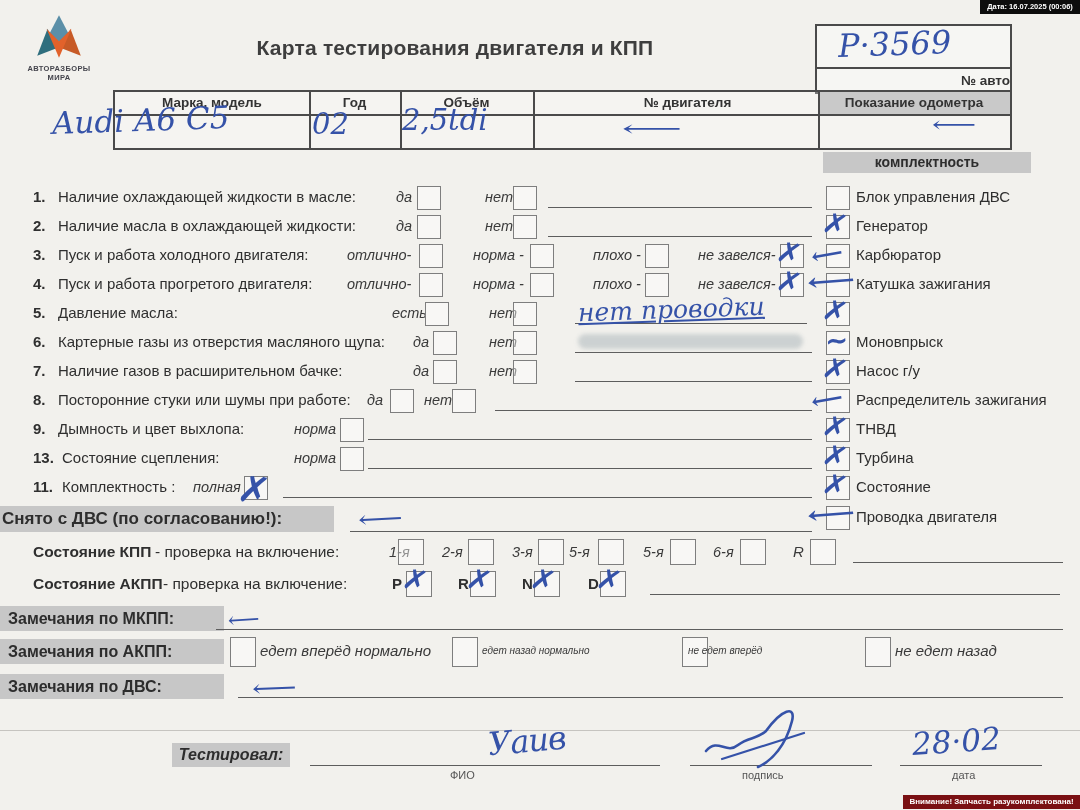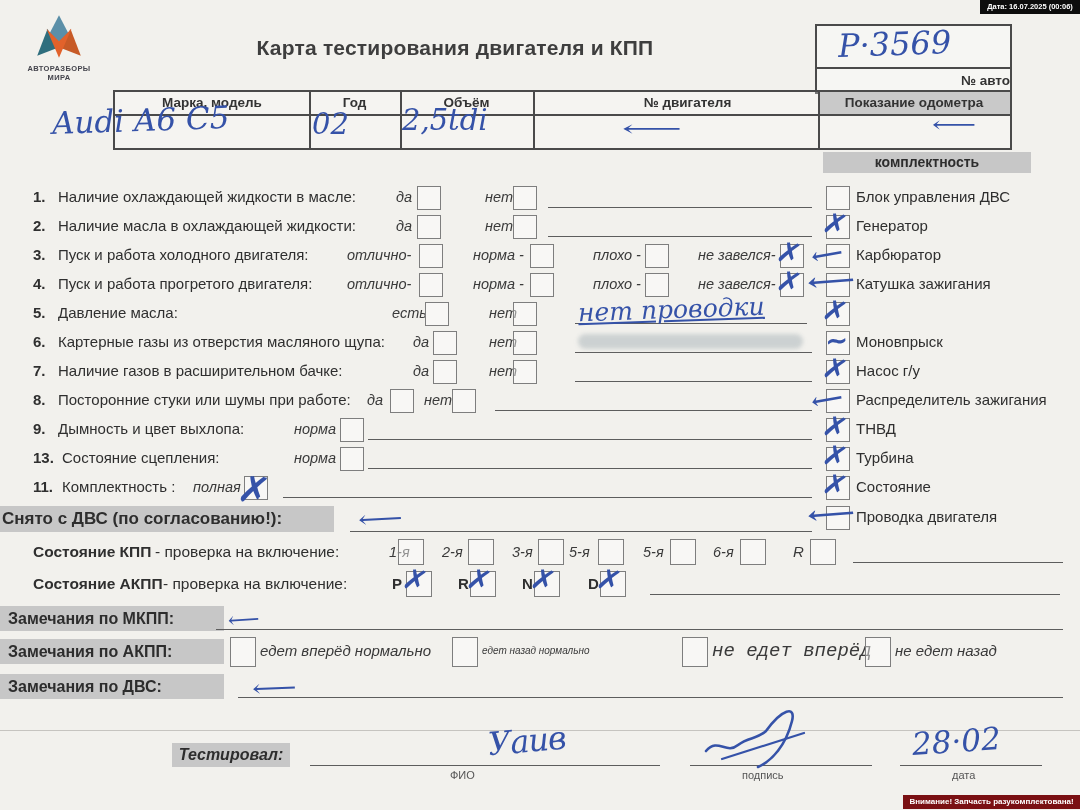--- a/index.html
+++ b/index.html
@@ -402,21 +402,21 @@
       <span class="mk mk-x"></span>
     </span>
   <span class="opt" style="left:260px;font-size:15px;">едет вперёд нормально</span>
   <span class="cb tall" style="left:452px;">
       <span class="mk mk-x"></span>
     </span>
   <span class="opt" style="left:482px;font-size:10px;">едет назад нормально</span>
   <span class="cb tall" style="left:682px;">
       <span class="mk mk-x"></span>
     </span>
-  <span class="opt" style="left:712px;font-size:19px;font-family:Liberation Mono, monospace;">не едет вперёд</span>
+  <span class="opt" style="left:688px;font-size:10px;">не едет вперёд</span>
   <span class="cb tall" style="left:865px;">
       <span class="mk mk-x"></span>
     </span>
   <span class="opt" style="left:895px;font-size:15px;">не едет назад</span>
 </div>
 
 <div class="bar" style="left:0;top:674px;width:216px;height:25px;line-height:25px;font-size:16px;padding-left:8px;">Замечания по ДВС:</div>
 <span class="hand" style="left:252px;top:677px;font-size:24px;transform:scaleX(1.3) rotate(-3deg);transform-origin:left center;">⟵</span>
 <span class="uline" style="position:absolute;left:238px;top:697px;width:825px;"></span>
 

